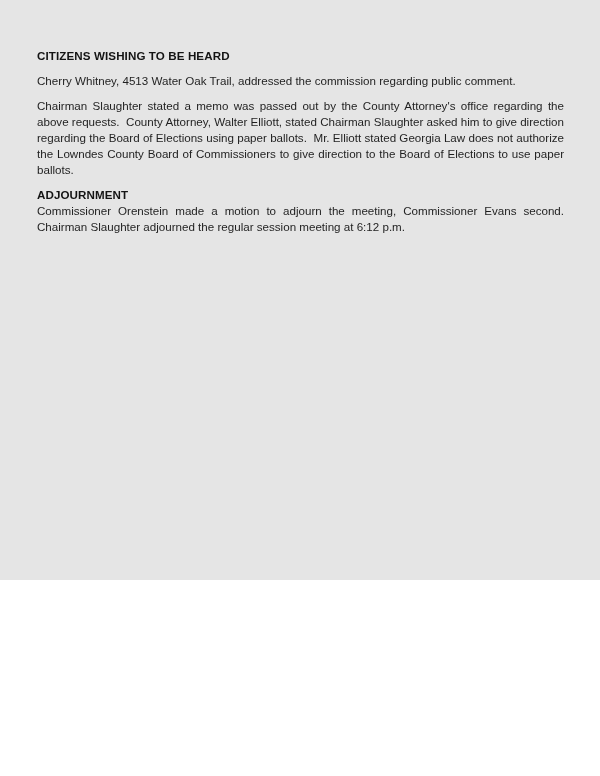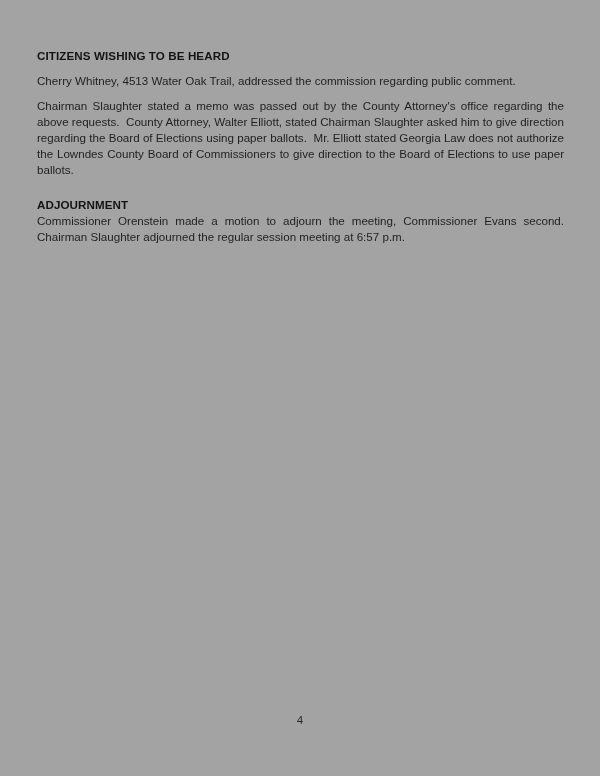--- a/index.html
+++ b/index.html
@@ -3,40 +3,40 @@
 <meta charset="utf-8">
 <style>
   * { margin: 0; padding: 0; box-sizing: border-box; }
   html, body {
     background: #ffffff;
     font-family: "Liberation Sans", "DejaVu Sans", sans-serif;
   }
   .page {
     position: relative;
     width: 600px;
-    height: 776px;
-    background: #a3a3a3;
+    height: 580px;
+    background: #e5e5e5;
     color: #1f1f1f;
     padding: 48px 39px 0 37px;
     font-size: 11.6px;
     line-height: 16px;
     overflow: hidden;
   }
   .doc-body {
     width: 527px;
   }
   .section-heading {
     font-size: 11.6px;
     font-weight: bold;
     color: #141414;
     letter-spacing: 0.1px;
     margin: 0;
   }
   .section-heading.spaced-above {
-    margin-top: 19px;
+    margin-top: 9px;
   }
   .para {
     margin-top: 9px;
     text-align: justify;
     white-space: pre-wrap;
   }
   .para.no-gap {
     margin-top: 0;
     
   }
@@ -58,18 +58,18 @@
 
     <h1 class="section-heading">CITIZENS WISHING TO BE HEARD</h1>
 
 
     <p class="para">Cherry Whitney, 4513 Water Oak Trail, addressed the commission regarding public comment.</p>
 
     <p class="para">Chairman Slaughter stated a memo was passed out by the County Attorney's office regarding the above requests.  County Attorney, Walter Elliott, stated Chairman Slaughter asked him to give direction regarding the Board of Elections using paper ballots.  Mr. Elliott stated Georgia Law does not authorize the Lowndes County Board of Commissioners to give direction to the Board of Elections to use paper ballots.</p>
 
     <h1 class="section-heading spaced-above">ADJOURNMENT</h1>
 
-    <p class="para no-gap">Commissioner Orenstein made a motion to adjourn the meeting, Commissioner Evans second.  Chairman Slaughter adjourned the regular session meeting at 6:57 p.m.</p>
+    <p class="para no-gap">Commissioner Orenstein made a motion to adjourn the meeting, Commissioner Evans second.  Chairman Slaughter adjourned the regular session meeting at 6:12 p.m.</p>
 
   </div>
 
   <div class="page-number">4</div>
 </div>
 
 </body></html>

